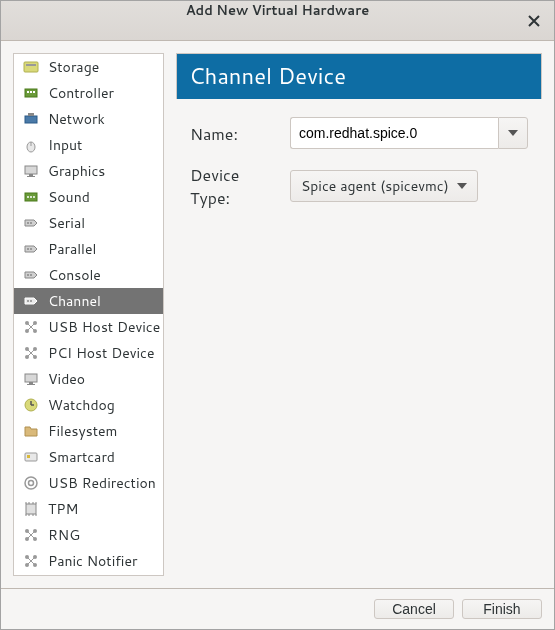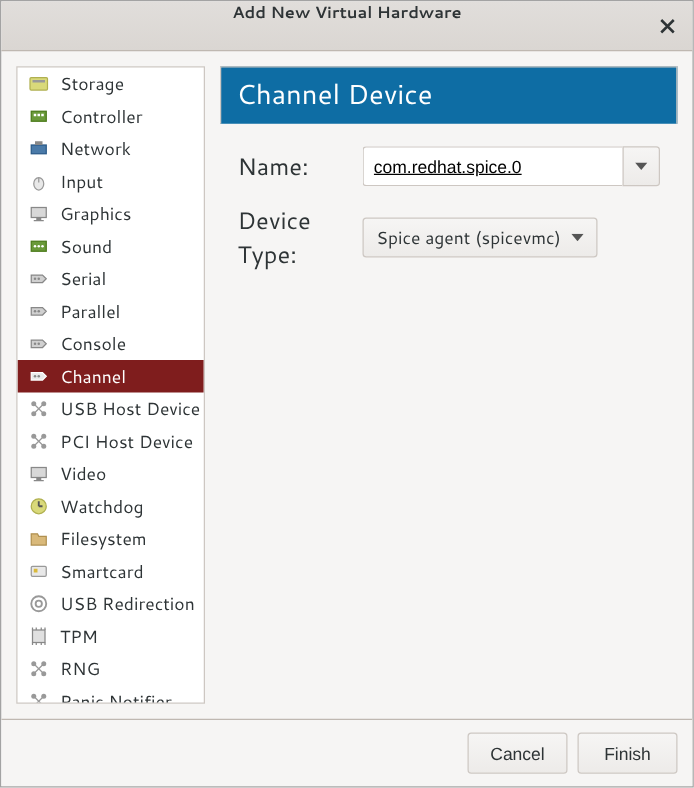--- a/index.html
+++ b/index.html
@@ -61,21 +61,21 @@
   .sidebar-item {
     display: flex;
     align-items: center;
     gap: 8px;
     padding: 4px 8px;
     height: 26px;
     cursor: pointer;
     color: #2e3436;
   }
   .sidebar-item.selected {
-    background: #7f1d1d;
+    background: #737373;
     color: #fff;
   }
   .sidebar-item .icon {
     width: 18px;
     height: 18px;
     display: flex;
     align-items: center;
     justify-content: center;
     flex: 0 0 18px;
   }
@@ -105,37 +105,36 @@
   }
   .form-row {
     display: flex;
     align-items: center;
     gap: 10px;
   }
   .form-label {
     width: 90px;
     text-align: left;
     color: #2e3436;
-    font-size: 19px;
+    font-size: 16px;
   }
   .combo {
     display: flex;
     align-items: stretch;
     height: 32px;
   }
   .combo-entry {
     border: 1px solid #cdc7c2;
     background: #fff;
     padding: 0 8px;
     font-size: 14px;
     width: 208px;
     outline: none;
     border-radius: 3px 0 0 3px;
     border-right: none;
-    text-decoration: underline;
   }
   .combo-btn {
     width: 30px;
     border: 1px solid #cdc7c2;
     background: linear-gradient(to bottom, #f6f5f4, #edebe9);
     border-radius: 0 3px 3px 0;
     display: flex;
     align-items: center;
     justify-content: center;
     cursor: pointer;
@@ -159,21 +158,21 @@
   .footer {
     border-top: 1px solid #bfb8b1;
     padding: 10px 12px;
     display: flex;
     justify-content: flex-end;
     gap: 8px;
     background: #f6f5f4;
   }
   .btn {
     min-width: 80px;
-    height: 33px;
+    height: 20px;
     border: 1px solid #cdc7c2;
     background: linear-gradient(to bottom, #f6f5f4, #edebe9);
     border-radius: 3px;
     font-size: 14px;
     cursor: pointer;
     color: #2e3436;
     padding: 0 12px;
   }
   svg { display: block; }
 </style>

